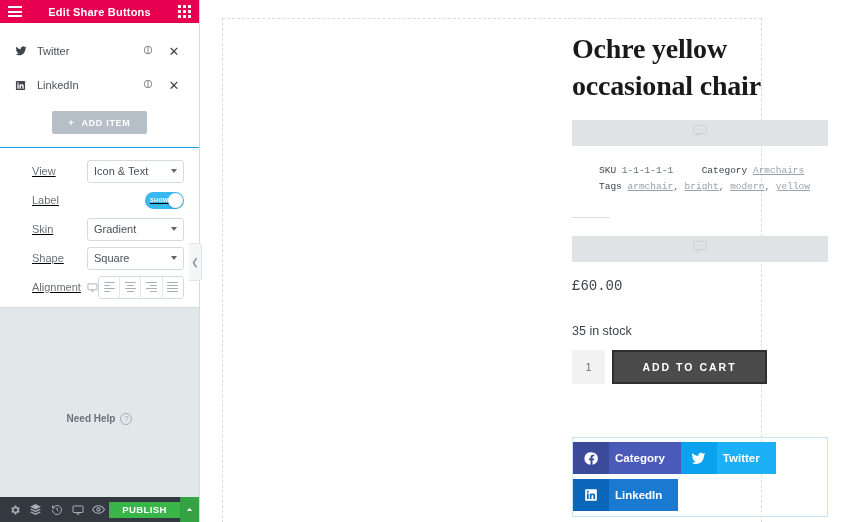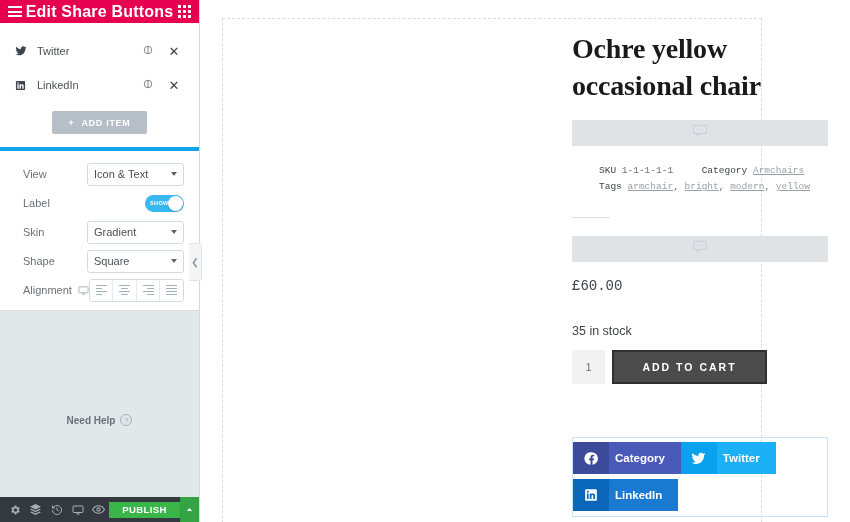--- a/index.html
+++ b/index.html
@@ -25,21 +25,21 @@
     height: 23px; flex: 0 0 23px;
     background: #e6004f;
     display: flex; align-items: center;
     padding: 0 8px;
     position: relative;
   }
   #hamburger { width: 14px; height: 11px; display: flex; flex-direction: column; justify-content: space-between; cursor: pointer; }
   #hamburger i { display: block; height: 2px; background: #fff; border-radius: 0; }
   #panel-title {
     position: absolute; left: 0; right: 0; text-align: center;
-    font-size: 16px; font-weight: bold; color: #ffffff;
+    font-size: 11px; font-weight: bold; color: #ffffff;
     letter-spacing: 0.2px; pointer-events: none;
   }
   #grid-icon {
     margin-left: auto; width: 13px; height: 13px;
     display: grid; grid-template-columns: repeat(3, 1fr); grid-template-rows: repeat(3, 1fr);
     gap: 1.5px; cursor: pointer; z-index: 2;
   }
   #grid-icon span { background: #fff; border-radius: 0.5px; }
 
   
@@ -58,21 +58,21 @@
   #add-item-wrap { display: flex; justify-content: center; margin-top: 9px; padding-bottom: 13px; }
   #add-item {
     background: #b6bfc8; color: #ffffff;
     font-size: 9px; font-weight: bold; letter-spacing: 0.7px;
     border: none; border-radius: 2px;
     height: 23px; padding: 0 16px;
     display: flex; align-items: center; gap: 7px; cursor: pointer;
   }
 
   
-  .section { border-top: 4px solid #0ea5e9; padding: 9px 15px 5px 23px; }
+  .section { border-top: 1px solid #0ea5e9; padding: 9px 15px 5px 32px; text-decoration: underline; }
   .ctrl { display: flex; align-items: center; min-height: 28px; margin-bottom: 1px; }
   .ctrl-label { font-size: 11px; color: #6b7178; flex: 1; display: flex; align-items: center; gap: 6px; }
   .resp-icon { display: inline-flex; color: #a4afb7; }
 
   select.el-select {
     width: 100%; height: 23px;
     border: 1px solid #d5dadf; border-radius: 3px;
     background: #ffffff; color: #495157;
     font-size: 11px; font-family: "Liberation Sans", sans-serif;
     padding: 0 16px 0 6px;

